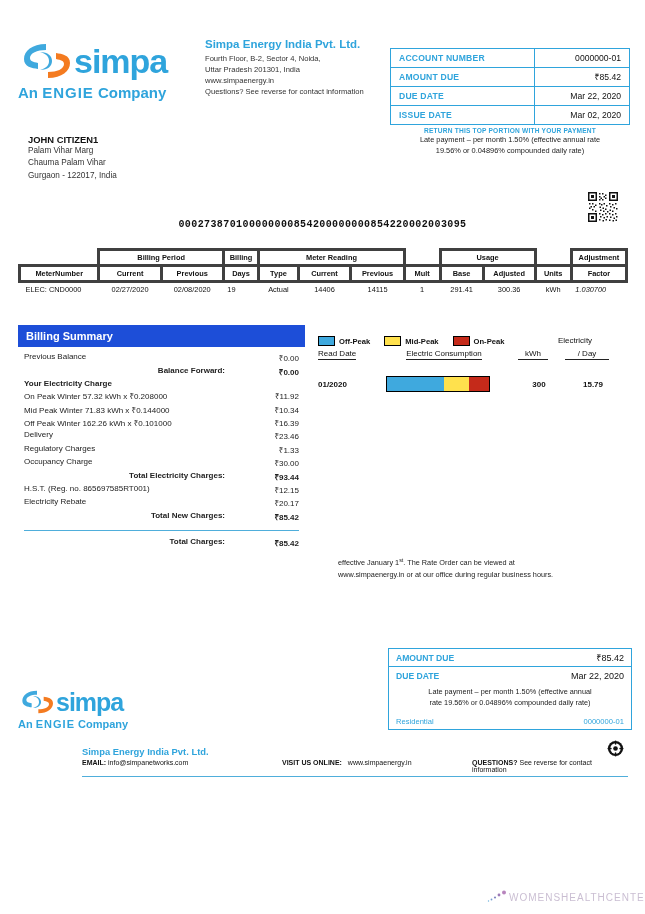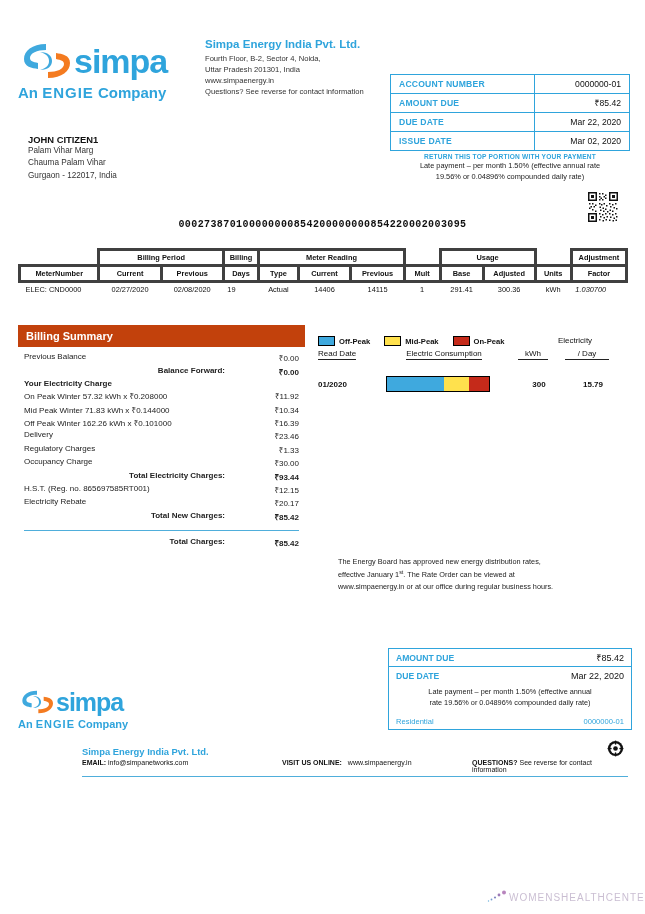--- a/index.html
+++ b/index.html
@@ -66,21 +66,21 @@
   .meter th, .meter td {
     border: 3px solid #404040; text-align: center; padding: 2px 1px; color: #111;
   }
   .meter th { font-weight: bold; }
   .meter tr.data-row td { border-left: 1px solid #4FAEDB; border-right: 1px solid #4FAEDB;
     border-top: none; border-bottom: 1px solid #4FAEDB; }
   .meter .nb { border: none !important; }
 
   
   .bs-header {
-    background: #c2410c; color: #fff; font-size: 11px; font-weight: bold;
+    background: #1d4ed8; color: #fff; font-size: 11px; font-weight: bold;
     padding: 5px 8px;
   }
   .bs-row { display: flex; font-size: 8px; color: #222; padding: 1.2px 0; }
   .bs-row .lbl { flex: 1; }
   .bs-row .amt { width: 56px; text-align: right; }
   .bs-row.bold { font-weight: bold; }
   .bs-row.indent .lbl { text-align: right; padding-right: 18px; }
   .bs-sep { border-top: 1.6px solid #4FAEDB; margin: 7px 0 5px 0; }
 
   
@@ -141,21 +141,21 @@
   <div class="abs" style="left:205px; top:38px; width:200px;">
     <div class="hdr-company">Simpa Energy India Pvt. Ltd.</div>
     <div class="hdr-lines">
       <div>Fourth Floor, B-2, Sector 4, Noida,</div>
       <div>Uttar Pradesh 201301, India</div>
       <div>www.simpaenergy.in</div>
       <div>Questions? See reverse for contact information</div>
     </div>
   </div>
 
-  <div class="abs" style="left:390px; top:74px; width:240px;">
+  <div class="abs" style="left:390px; top:48px; width:240px;">
     <table class="acct-table">
       <tbody>
         <tr>
           <td class="acct-label">ACCOUNT NUMBER</td>
           <td class="acct-value">0000000-01</td>
         </tr>
         <tr>
           <td class="acct-label">AMOUNT DUE</td>
           <td class="acct-value">₹85.42</td>
         </tr>
@@ -405,21 +405,20 @@
           <div class="bar-seg" style="flex:71.83; background:#FFE14D;"></div>
           <div class="bar-seg" style="flex:57.32; background:#C52A1A;"></div>
         </div>
       </div>
       <div style="width:50px; text-align:center; font-size:8px; font-weight:bold; color:#111;">300</div>
       <div style="width:58px; text-align:center; font-size:8px; font-weight:bold; color:#111;">15.79</div>
     </div>
   </div>
 
   <div class="abs notice" style="left:338px; top:556px; width:290px;">
-    <div>The Energy Board has approved new energy distribution rates,</div>
     <div>
       <span>effective January 1</span><sup style="font-size:5.4px;">st</sup><span>. The Rate Order can be viewed at</span>
     </div>
     <div>www.simpaenergy.in or at our office during regular business hours.</div>
   </div>
 
   <div class="abs stub" style="left:388px; top:648px; width:242px;">
     <div class="stub-row">
       <div class="lbl">AMOUNT DUE</div>
       <div class="val">₹85.42</div>

